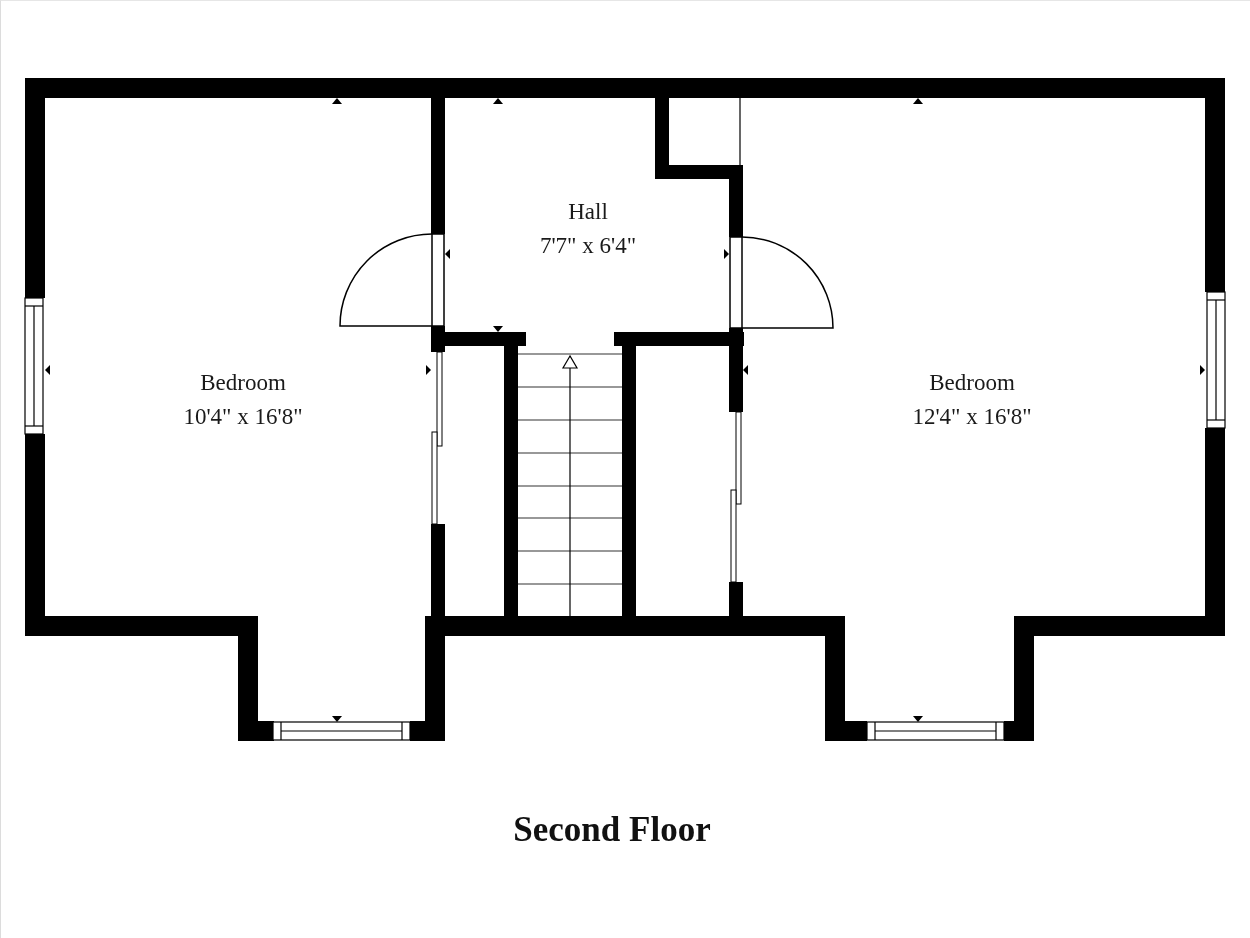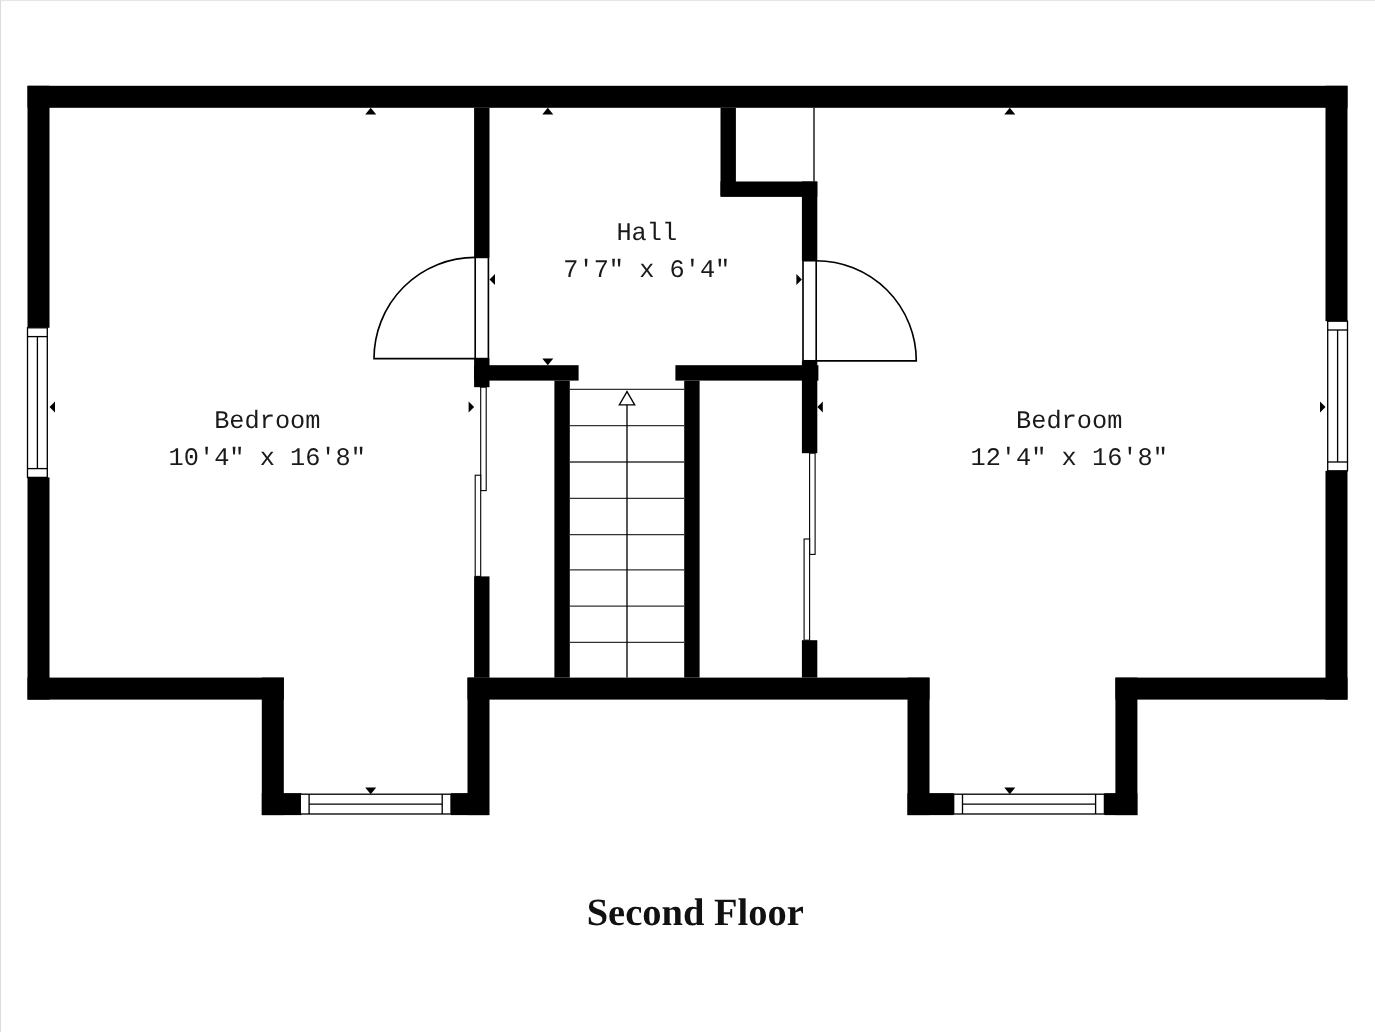--- a/index.html
+++ b/index.html
@@ -1,22 +1,22 @@
 <!DOCTYPE html>
 <html><head>
 <meta charset="utf-8">
 <style>
   html, body { margin: 0; padding: 0; background: #ffffff; }
   body { width: 1250px; height: 938px; position: relative; overflow: hidden; }
   .frame { position: absolute; left: 0; top: 0; width: 1250px; height: 938px; border-left: 1px solid #dcdcdc; border-top: 1px solid #e6e6e6; box-sizing: border-box; }
   svg.plan { position: absolute; left: 0; top: 0; }
   .room-label { position: absolute; transform: translateX(-50%); text-align: center;
-    font-family: Liberation Mono, monospace; color: #1a1a1a; font-size: 23px; line-height: 34px; white-space: nowrap; }
+    font-family: Liberation Serif, serif; color: #1a1a1a; font-size: 23px; line-height: 34px; white-space: nowrap; }
   .floor-title { position: absolute; left: 612px; top: 810px; transform: translateX(-50%);
-    font-family: "Liberation Serif", "DejaVu Serif", serif; font-weight: bold; font-size: 35px; color: #111; white-space: nowrap; margin-left: 20px; }
+    font-family: "Liberation Serif", "DejaVu Serif", serif; font-weight: bold; font-size: 35px; color: #111; white-space: nowrap; }
 </style>
 </head>
 <body>
 
 <div class="frame"></div>
 
 <svg class="plan" width="1250" height="938" viewBox="0 0 1250 938">
   <g fill="#000">
 
     <rect x="25" y="78" width="1200" height="20"></rect>

